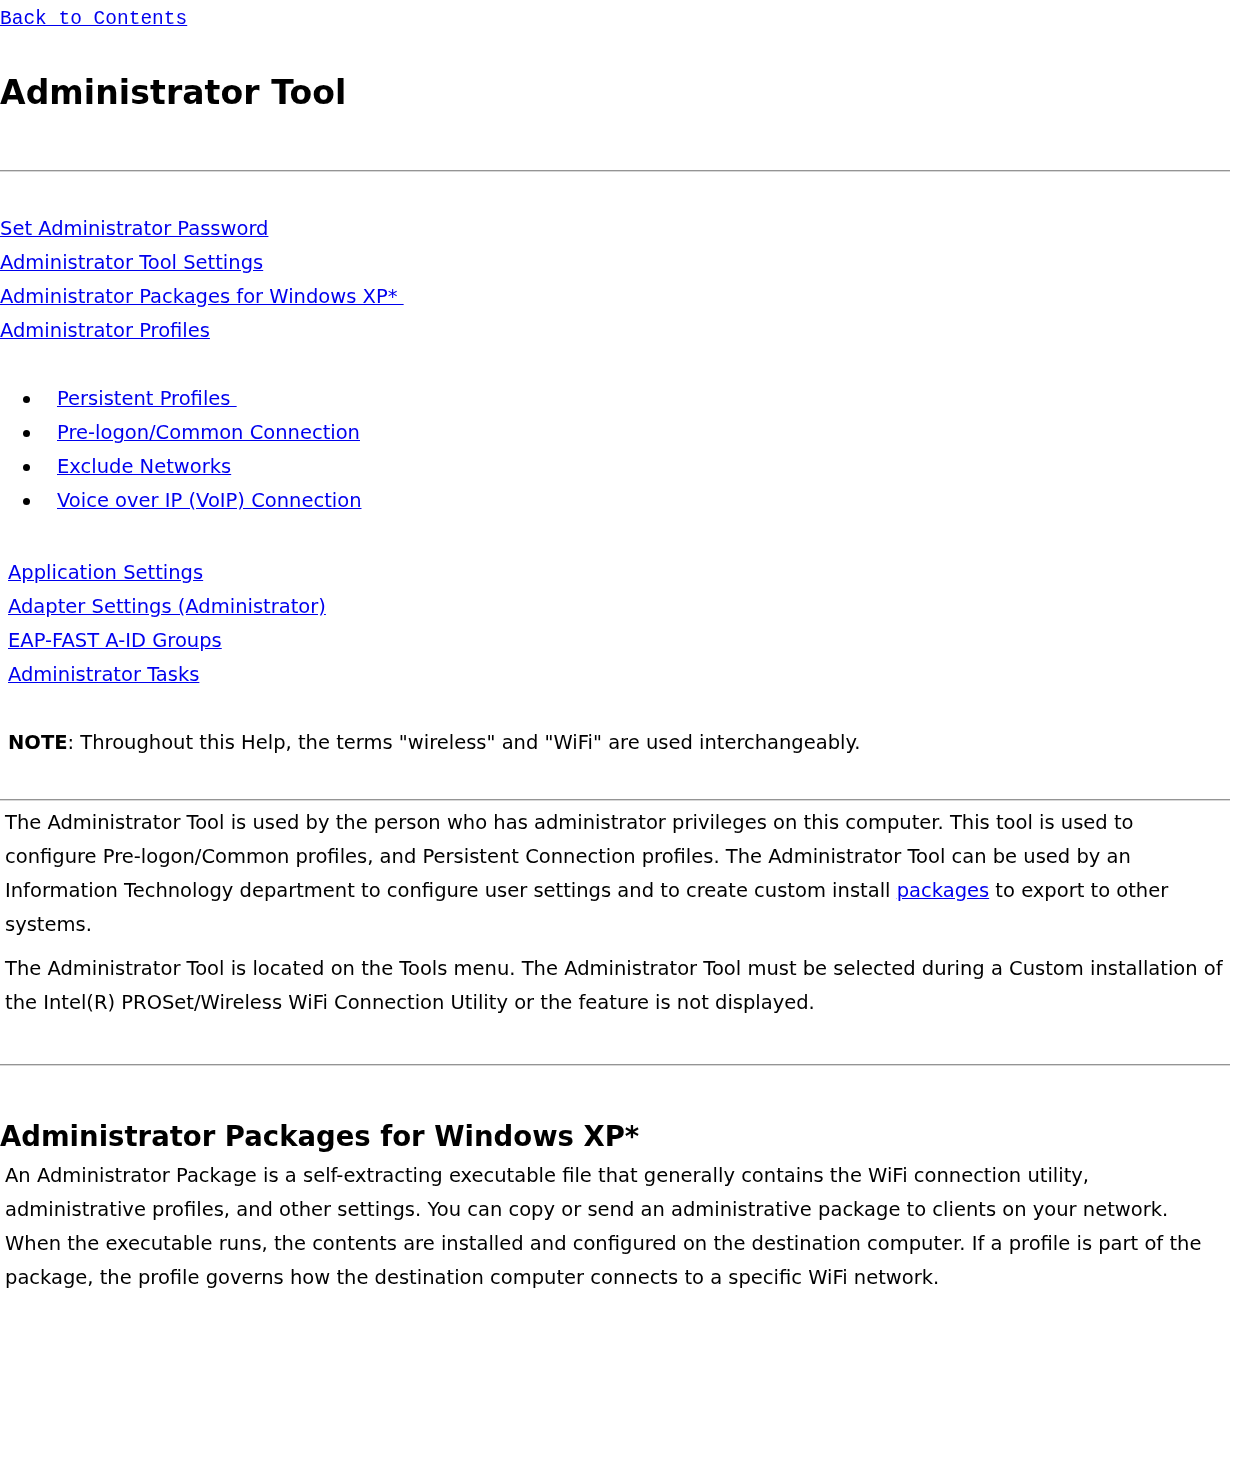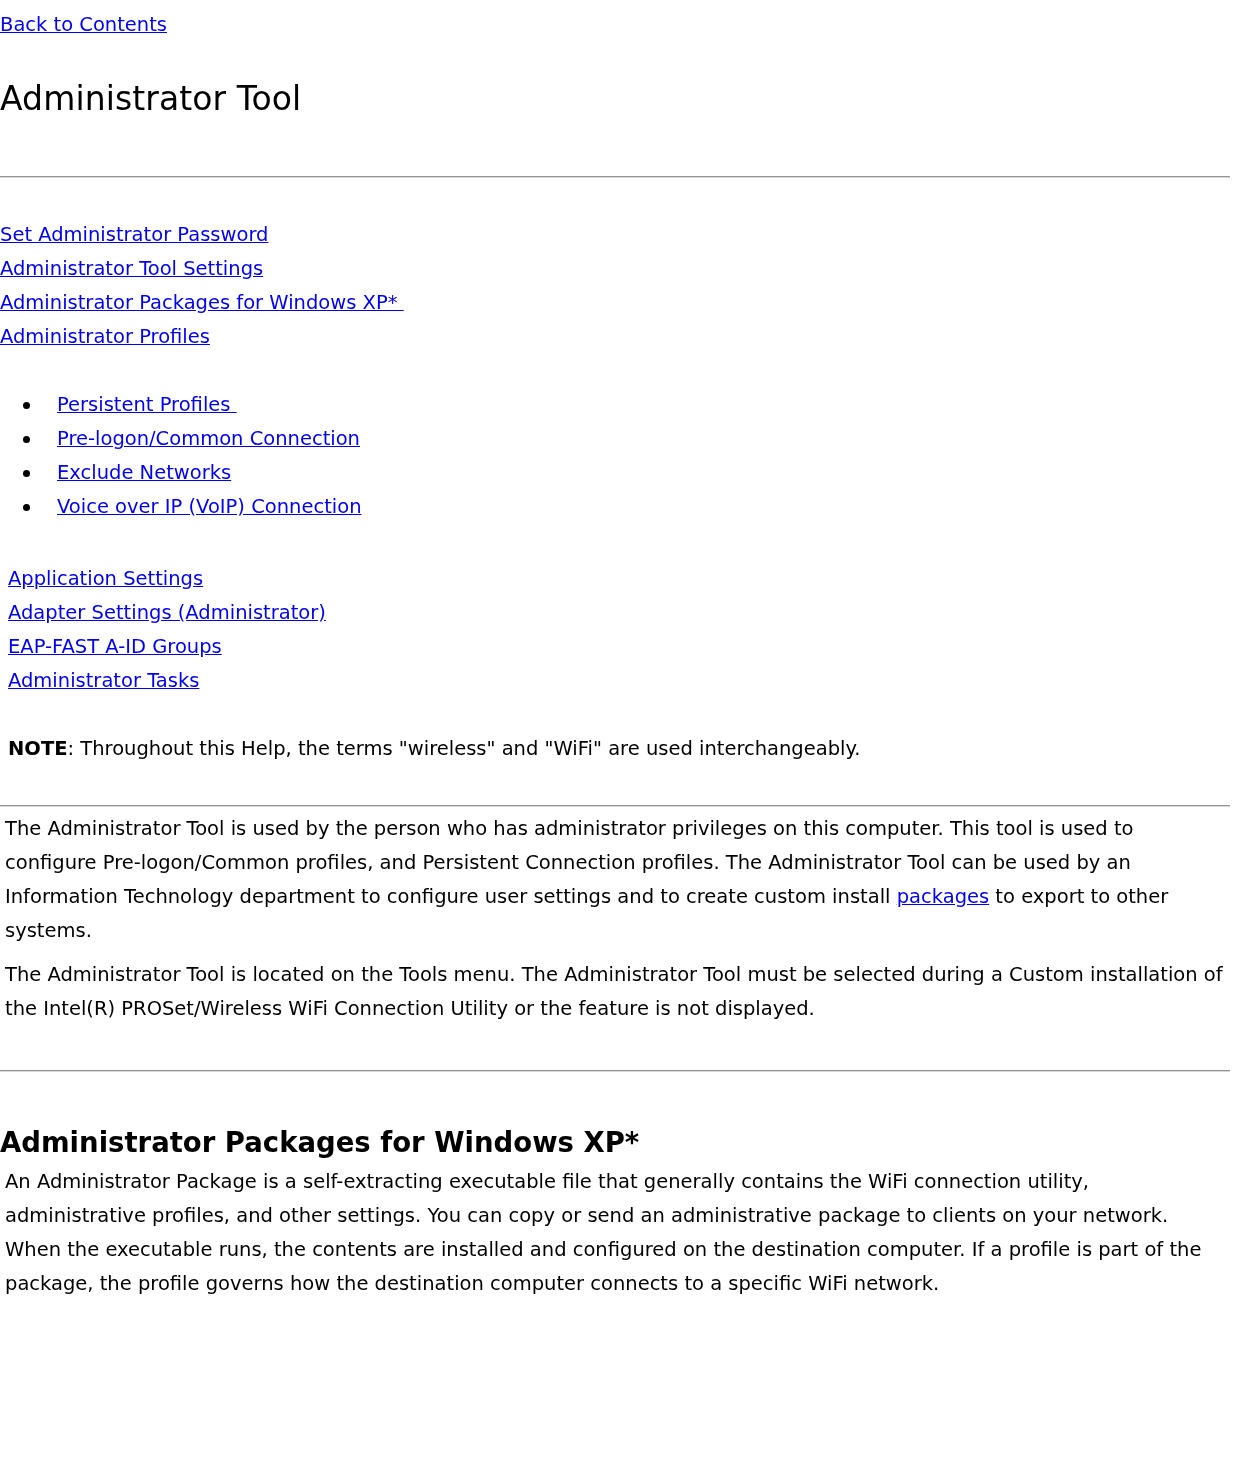--- a/index.html
+++ b/index.html
@@ -28,31 +28,32 @@
     cursor: pointer;
   }
 
   .page {
     padding: 0;
   }
 
   
   .backlink-row {
     line-height: 28px;
-    padding-top: 11px;
+    padding-top: 5px;
+    font-family: Liberation Mono, monospace;
   }
   .backlink-row .link {
     font-size: 19.5px;
   }
 
   
   h1.doc-title {
     font-size: 33px;
     line-height: 40px;
-    font-weight: normal;
+    font-weight: bold;
     margin: 40px 0 0 0;
     padding: 0;
     letter-spacing: 0.1px;
   }
 
   
   .rule {
     height: 2px;
     width: 1230px;
     margin: 0;

